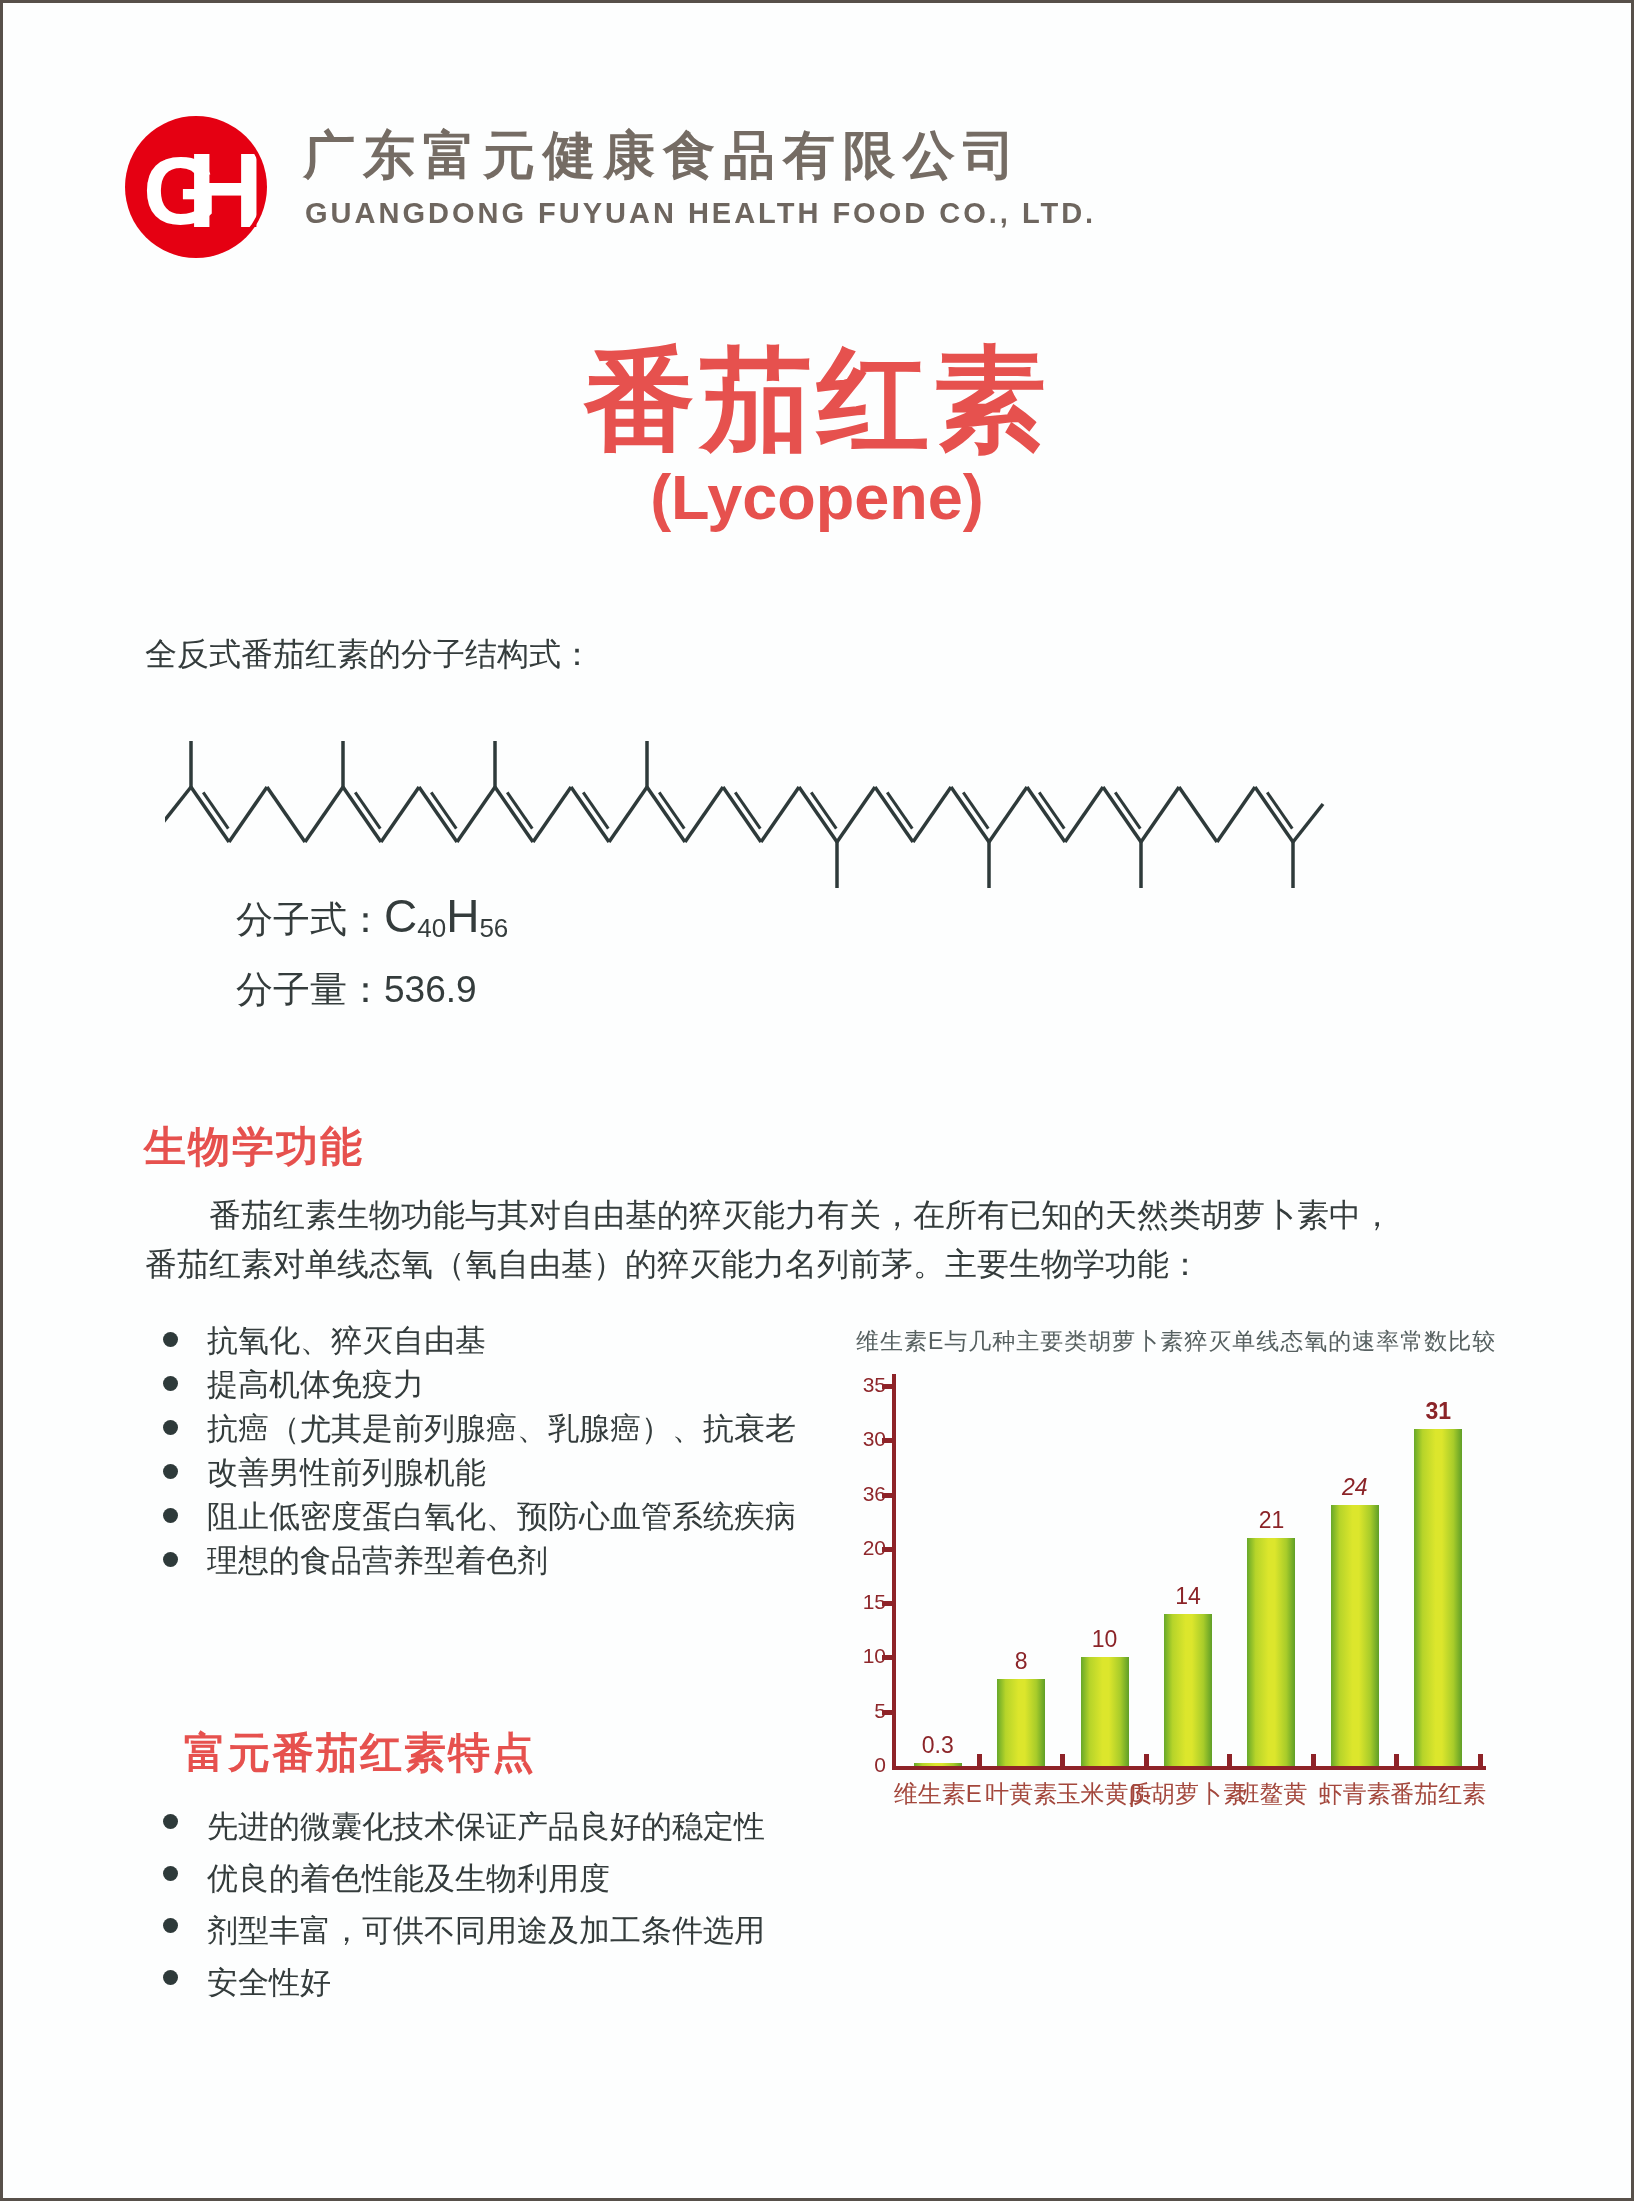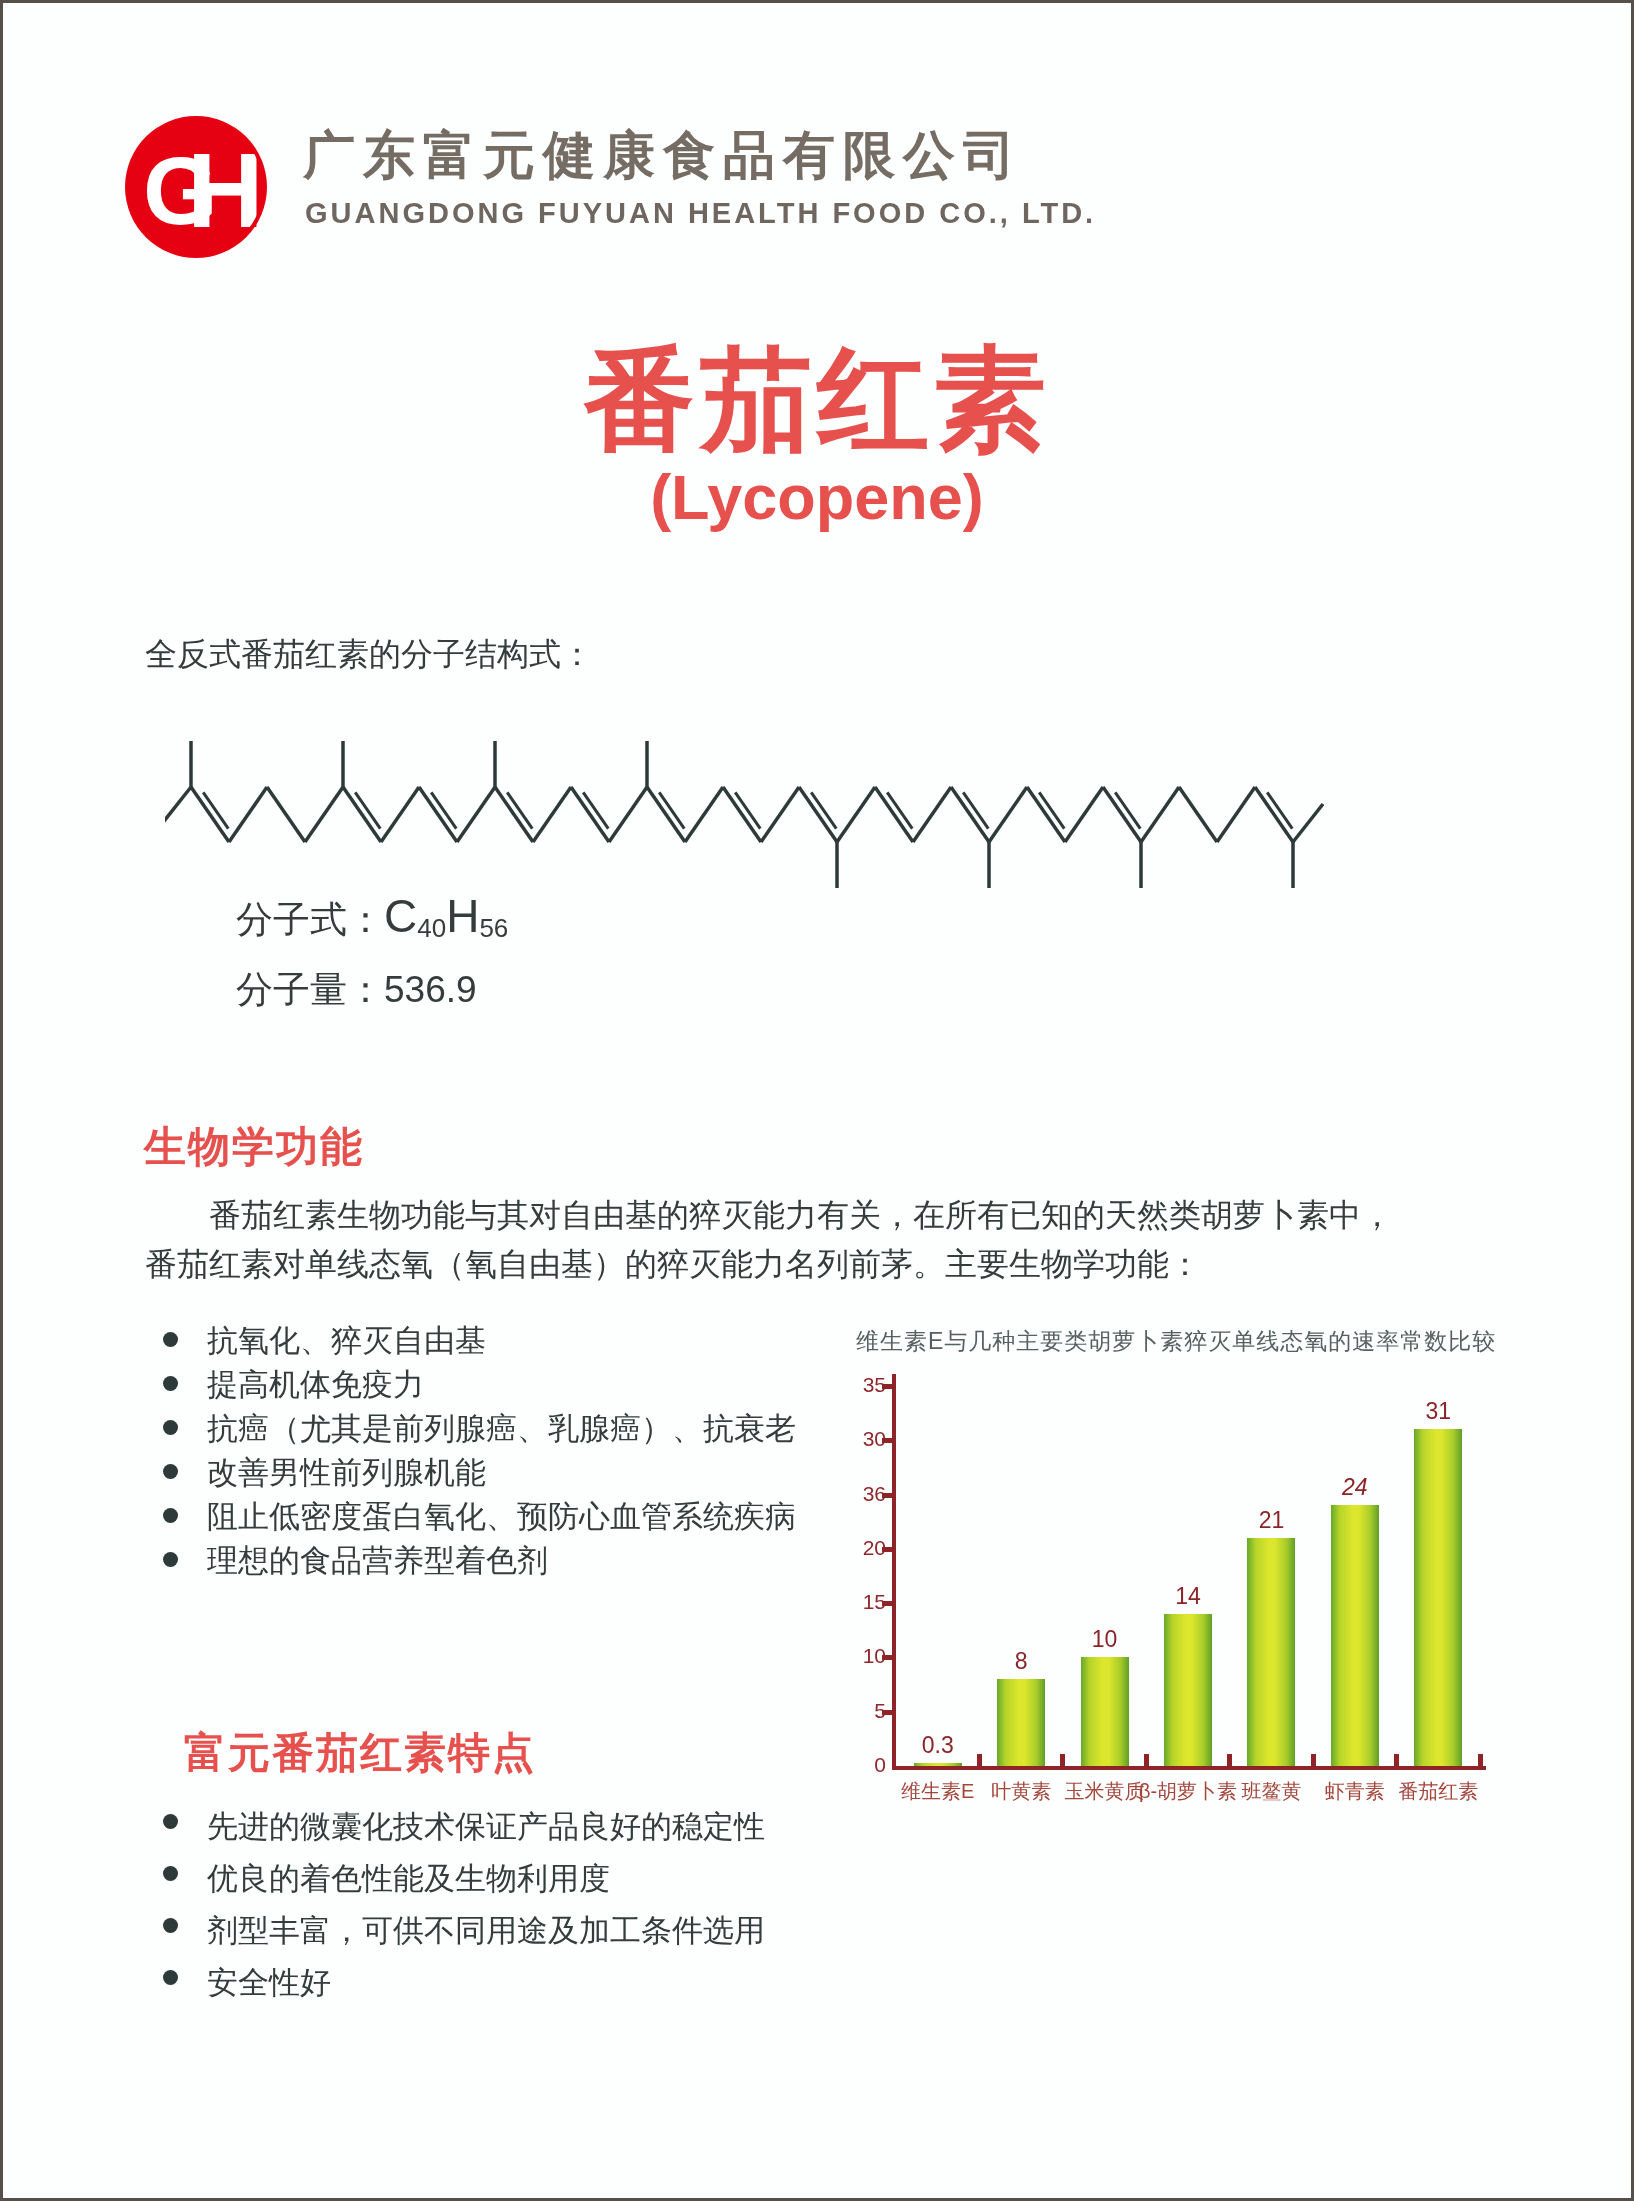--- a/index.html
+++ b/index.html
@@ -44,21 +44,21 @@
   .features-list li::before{top:17px;}
   
   .chart{left:853px;top:1313px;width:660px;height:505px;}
   .chart-title{position:absolute;left:0;width:650px;top:10px;text-align:left;font-size:23px;color:#566060;letter-spacing:1px;white-space:nowrap;}
   .chart .axis{position:absolute;background:#8e2328;}
   .chart .ytick-label{position:absolute;width:30px;left:0;text-align:right;font-size:21px;color:#8f282c;}
   .chart .ytick-mark{position:absolute;background:#8e2328;width:10px;height:5px;left:26px;}
   .chart .xtick-mark{position:absolute;background:#8e2328;width:5px;height:12px;}
   .chart .bar{position:absolute;background:linear-gradient(90deg,#67a829 0%,#b6d42a 18%,#dce62c 45%,#dce62c 58%,#a8cc2a 82%,#5f9f27 100%);}
   .chart .val-label{position:absolute;transform:translateX(-50%);font-size:23px;color:#8b2428;white-space:nowrap;}
-  .chart .cat-label{position:absolute;transform:translateX(-50%);font-size:20px;color:#a3473c;white-space:nowrap;}
+  .chart .cat-label{position:absolute;transform:translateX(-50%);font-size:24px;color:#a3473c;white-space:nowrap;}
 </style>
 </head>
 <body>
 
 <div class="page">
 
   <div class="abs logo-wrap">
     <svg width="154" height="150" viewBox="0 0 154 150">
       <text x="64" y="114" font-size="106" font-weight="bold" fill="#e50012" font-family="Liberation Sans, DejaVu Sans, sans-serif">H</text>
       <circle cx="73" cy="74" r="71" fill="#e50012"></circle>
@@ -196,21 +196,21 @@
       <div class="xtick-mark" style="left: 371.214px; top: 438px;"></div>
       <div class="bar" style="left: 391.429px; top: 222px; width: 48px; height: 228px;"></div>
       <div class="val-label" style="left: 415.429px; top: 191px;">21</div>
       <div class="cat-label" style="left: 415.429px; top: 462px;">班鳌黄</div>
       <div class="xtick-mark" style="left: 454.643px; top: 438px;"></div>
       <div class="bar" style="left: 474.857px; top: 189.429px; width: 48px; height: 260.571px;"></div>
       <div class="val-label" style="left: 498.857px; top: 158.429px; font-style: italic;">24</div>
       <div class="cat-label" style="left: 498.857px; top: 462px;">虾青素</div>
       <div class="xtick-mark" style="left: 538.071px; top: 438px;"></div>
       <div class="bar" style="left: 558.286px; top: 113.429px; width: 48px; height: 336.571px;"></div>
-      <div class="val-label" style="left: 582.286px; top: 82.4286px;">31</div>
+      <div class="val-label" style="left: 582.286px; top: 82.4286px; font-weight: bold;">31</div>
       <div class="cat-label" style="left: 582.286px; top: 462px;">番茄红素</div>
       <div class="xtick-mark" style="left: 621.5px; top: 438px;"></div>
     </div>
 
   <div class="abs sec-heading features-heading">富元番茄红素特点</div>
   <ul class="abs blist features-list">
     <li>先进的微囊化技术保证产品良好的稳定性</li>
     <li>优良的着色性能及生物利用度</li>
     <li>剂型丰富，可供不同用途及加工条件选用</li>
     <li>安全性好</li>

